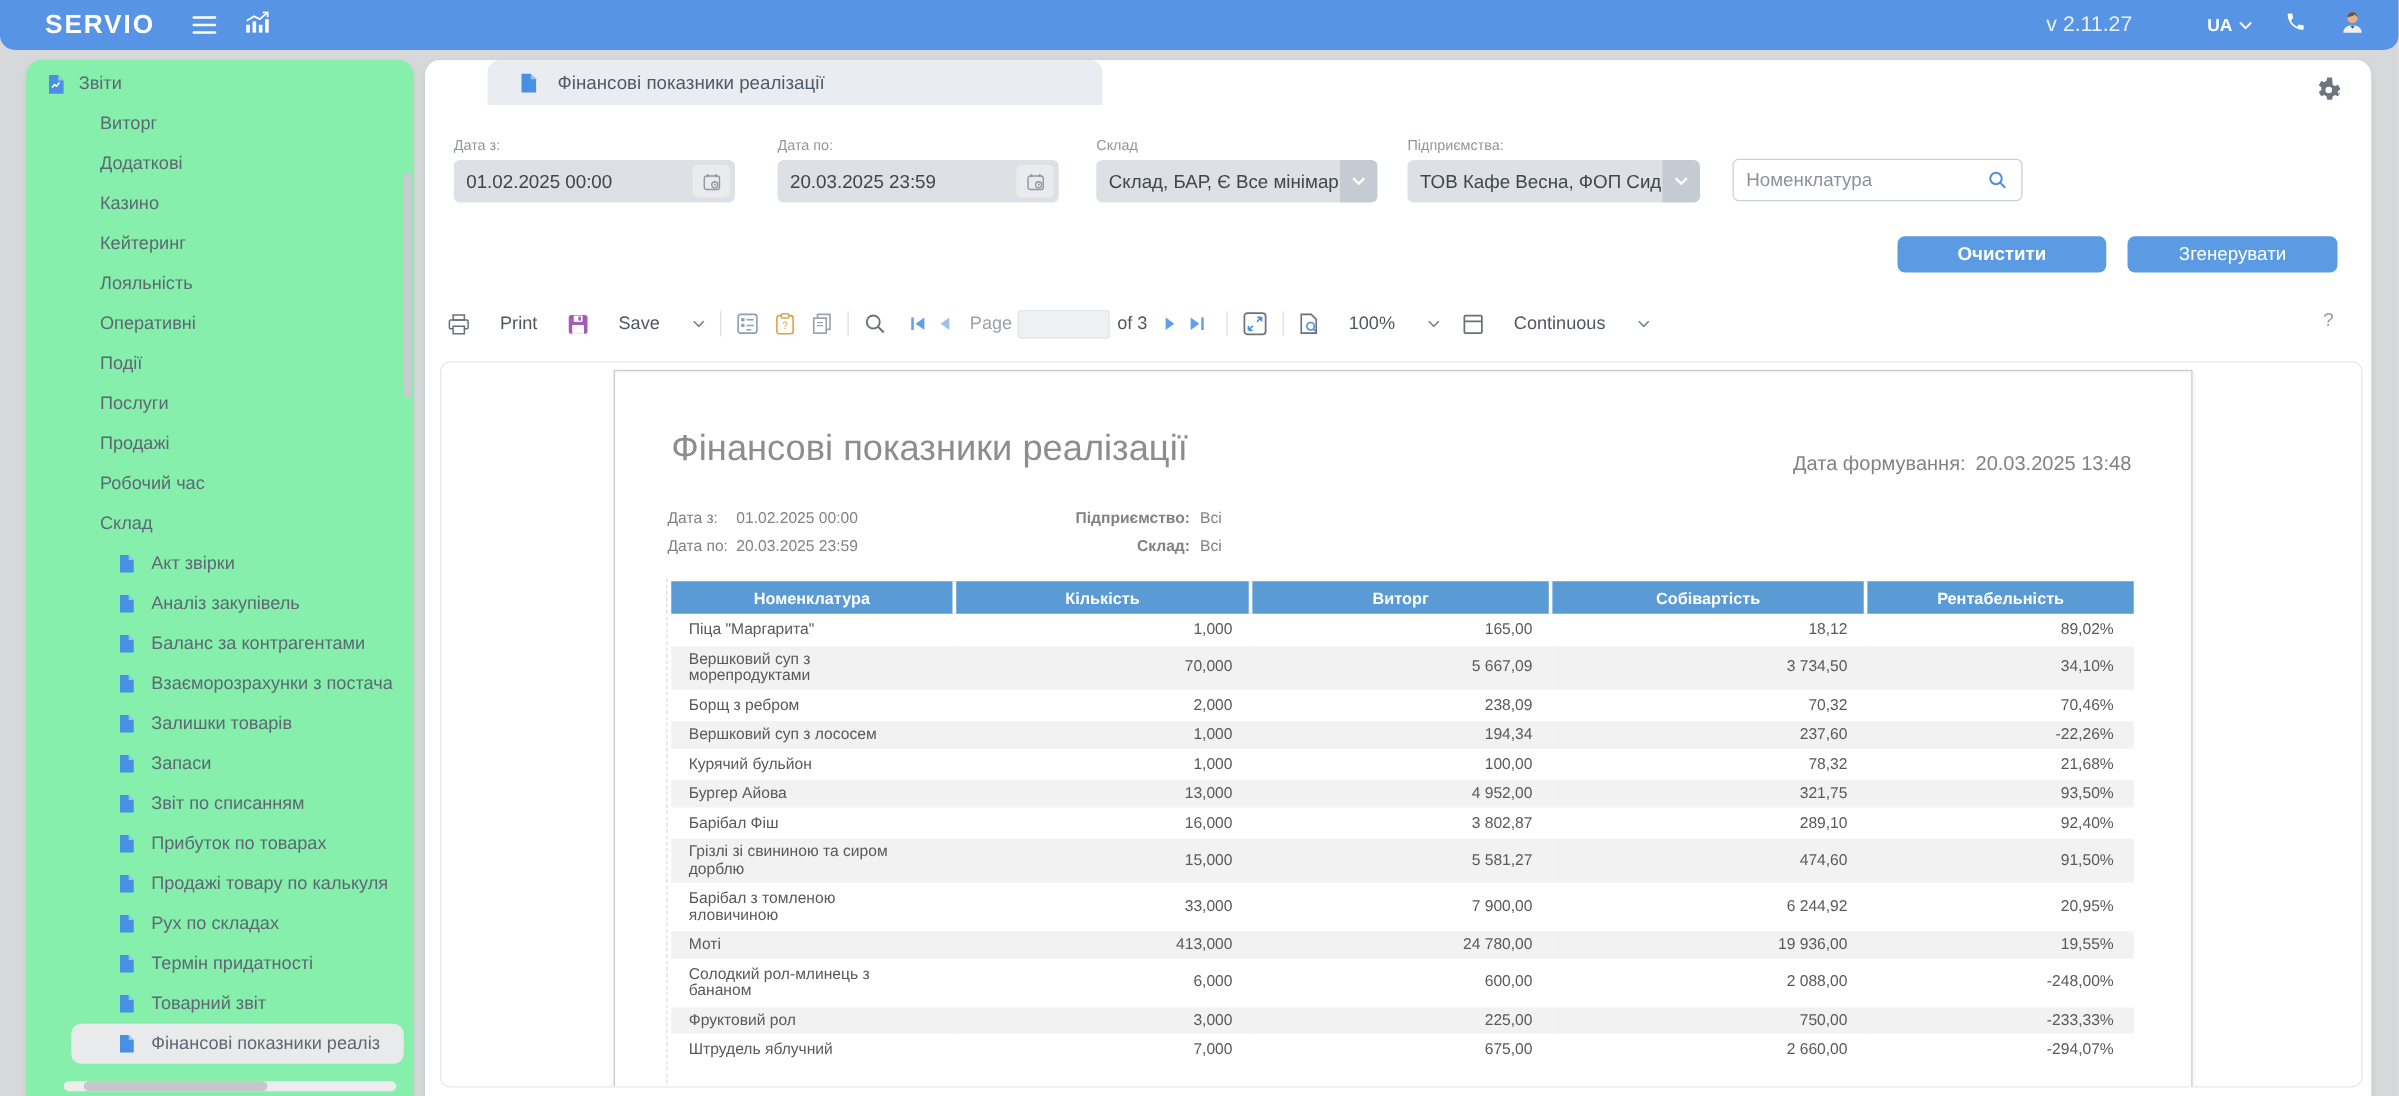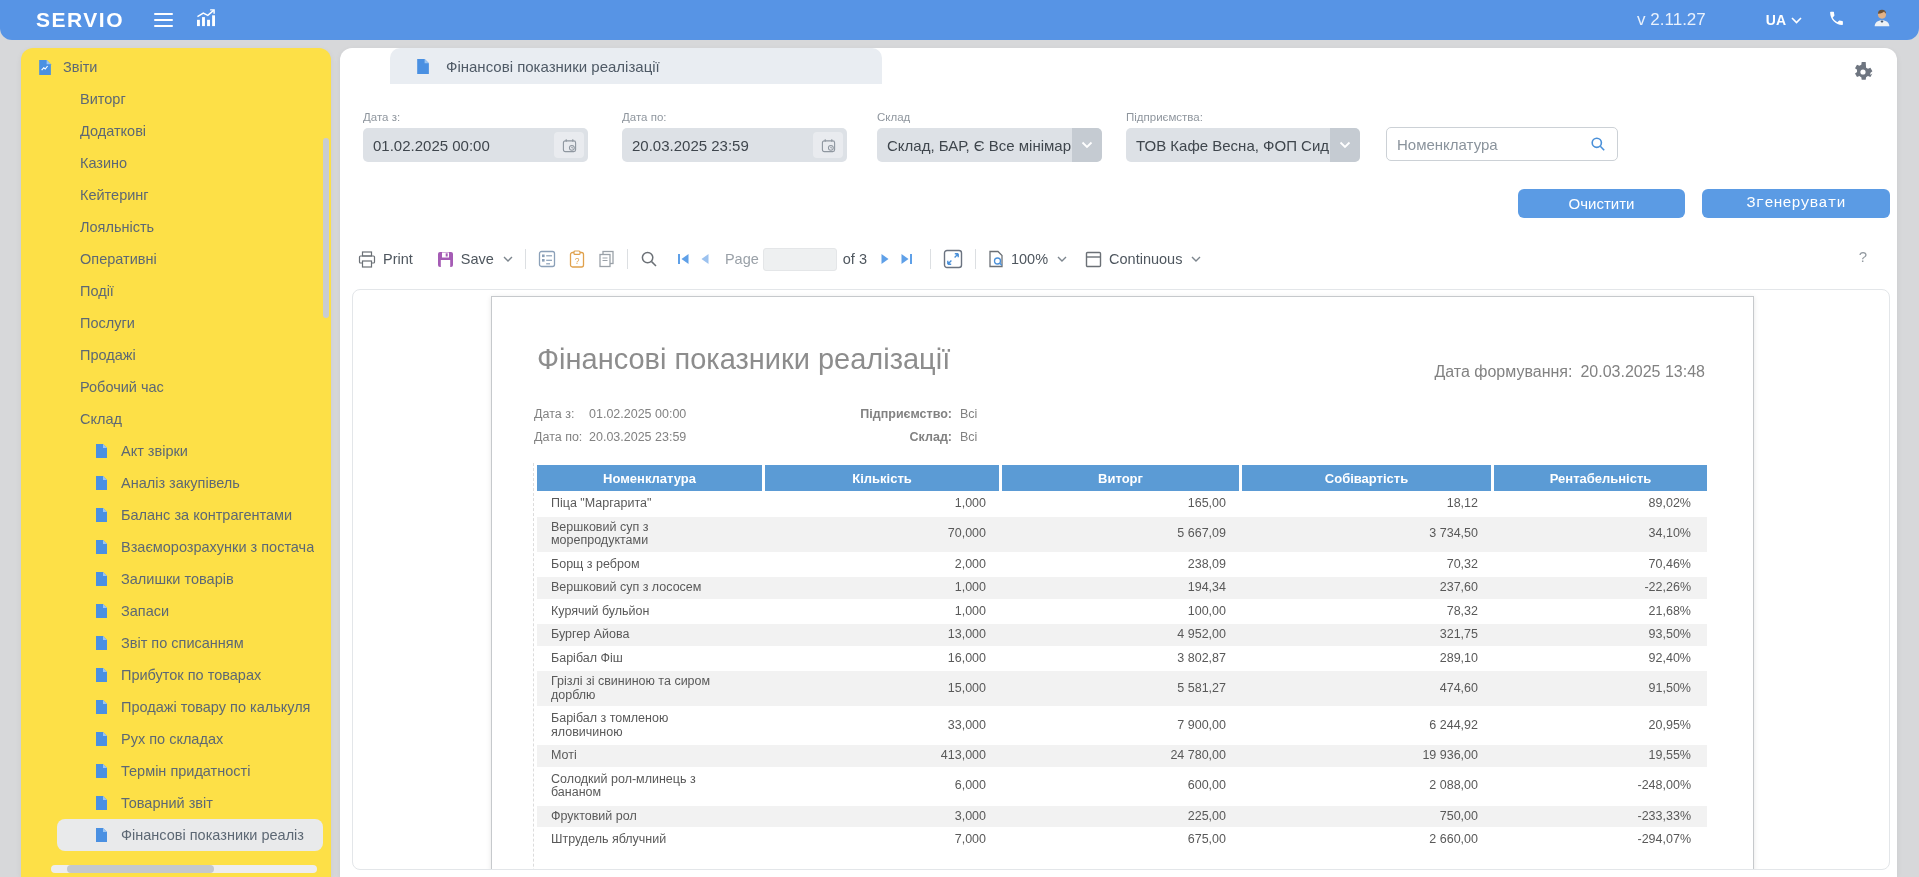--- a/index.html
+++ b/index.html
@@ -19,21 +19,21 @@
   .tb-ic { margin-left:22px; cursor:pointer; }
   .flex-sp { flex:1; }
   .version { color:#e9f1fc; font-size:17px; margin-right:24px; }
   .lang { display:flex; align-items:center; gap:5px; color:#fff; font-size:14px;
     font-weight:600; margin-right:26px; cursor:pointer;margin-left:36px; }
   .phone { margin-right:26px; cursor:pointer; }
   .avatar { cursor:pointer; }
 
   
   .sidebar { position:absolute; left:21px; top:48px; width:310px; height:829px;
-    background:#fde047; border-radius:12px 12px 0 0; box-shadow:0 2px 6px rgba(0,0,0,0.06); overflow:hidden; }
+    background:#86efac; border-radius:12px 12px 0 0; box-shadow:0 2px 6px rgba(0,0,0,0.06); overflow:hidden; }
   .tree { padding-top:3px; }
   .root-row, .cat-row, .sub-row { height:32px; display:flex; align-items:center;
     font-size:14.5px; color:#5d6874; cursor:pointer; white-space:nowrap; }
   .root-row { padding-left:15px; gap:10px; }
   .cat-row { padding-left:59px; }
   .sub-row { margin:0 8px 0 36px; padding-left:36px; gap:12px; border-radius:8px; overflow:hidden; }
   .sub-row[data-state="selected"] { background:#e9eaeb; }
   .sub-label { overflow:hidden; }
   .v-scroll { position:absolute; right:2px; top:90px; width:6px; height:180px;
     background:#c8ccd1; border-radius:3px; }
@@ -67,27 +67,27 @@
     align-items:center; justify-content:center; flex:none; border-radius:0 5px 5px 0; }
   .inp.white { background:#fff; border:1px solid #ccd1d6; }
   .f-datefrom { left:23px;  width:225px; }
   .f-dateto   { left:282px; width:225px; }
   .f-warehouse{ left:537px; width:225px; }
   .f-enterpr  { left:786px; width:234px; }
   .f-nomen    { left:1046px; width:232px; padding-top:16px; }
   .btn { position:absolute; top:141px; height:29px; border:none; border-radius:6px;
     background:#5b9be4; color:#fff; font-size:15px; cursor:pointer;
     font-family:"Liberation Sans", sans-serif; }
-  .btn.clear { left:1178px; width:167px; }
-  .btn.gen   { left:1362px; width:188px;font-family:Liberation Mono, monospace; }
+  .btn.clear { left:1178px; width:167px;font-weight:bold; }
+  .btn.gen   { left:1362px; width:168px; }
 
   
   .toolbar { position:absolute; left:18px; top:196px; height:30px; display:flex;
     align-items:center; font-size:14.5px; color:#4e565e; }
-  .tbg { display:flex; align-items:center; gap:7px; cursor:pointer; }
+  .tbg { display:flex; align-items:center; gap:24px; cursor:pointer; }
   .tb-sep { width:1px; height:20px; background:#dcdfe2; margin:0 12px; }
   .mini-chev { margin-left:2px; }
   .pg-label { color:#9aa1a8; margin:0 4px 0 10px; }
   .pg-input { width:74px; height:23px; background:#eef0f1; border:1px solid #e4e6e8;
     border-radius:3px; font-size:13px; color:#4e565e; text-align:center; outline:none;
     font-family:"Liberation Sans", sans-serif; }
   .pg-of { margin:0 8px 0 6px; }
   .nav-ic { cursor:pointer; margin:0 5px; }
   .help { position:absolute; right:30px; top:200px; font-size:15px; color:#939aa1; cursor:pointer; }
 

